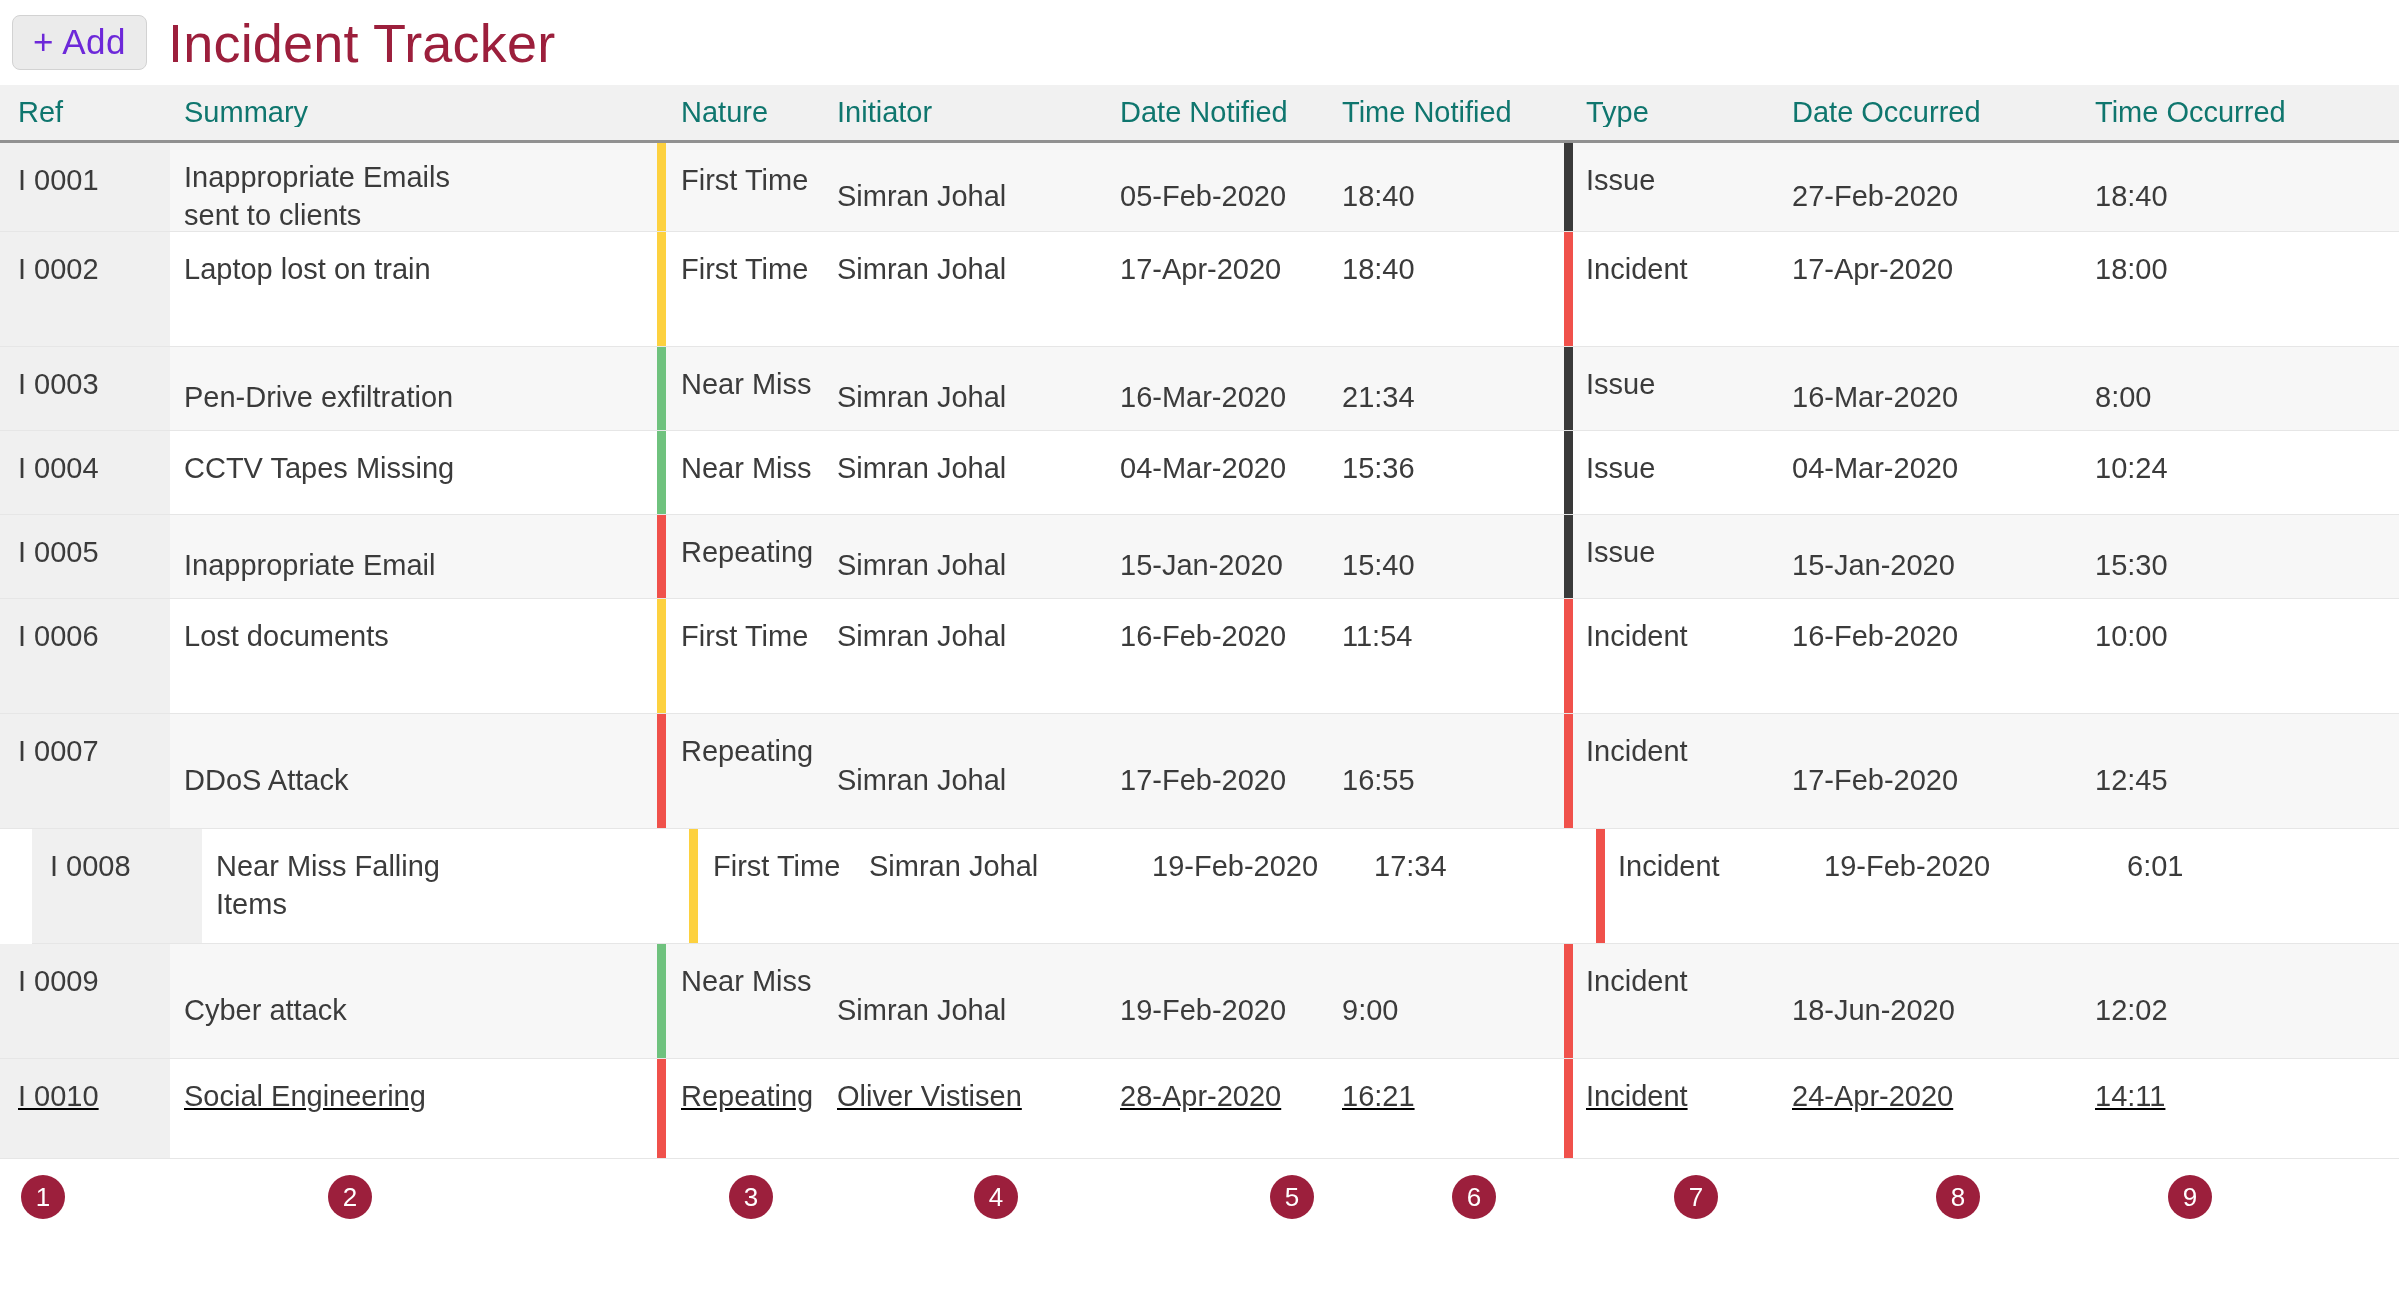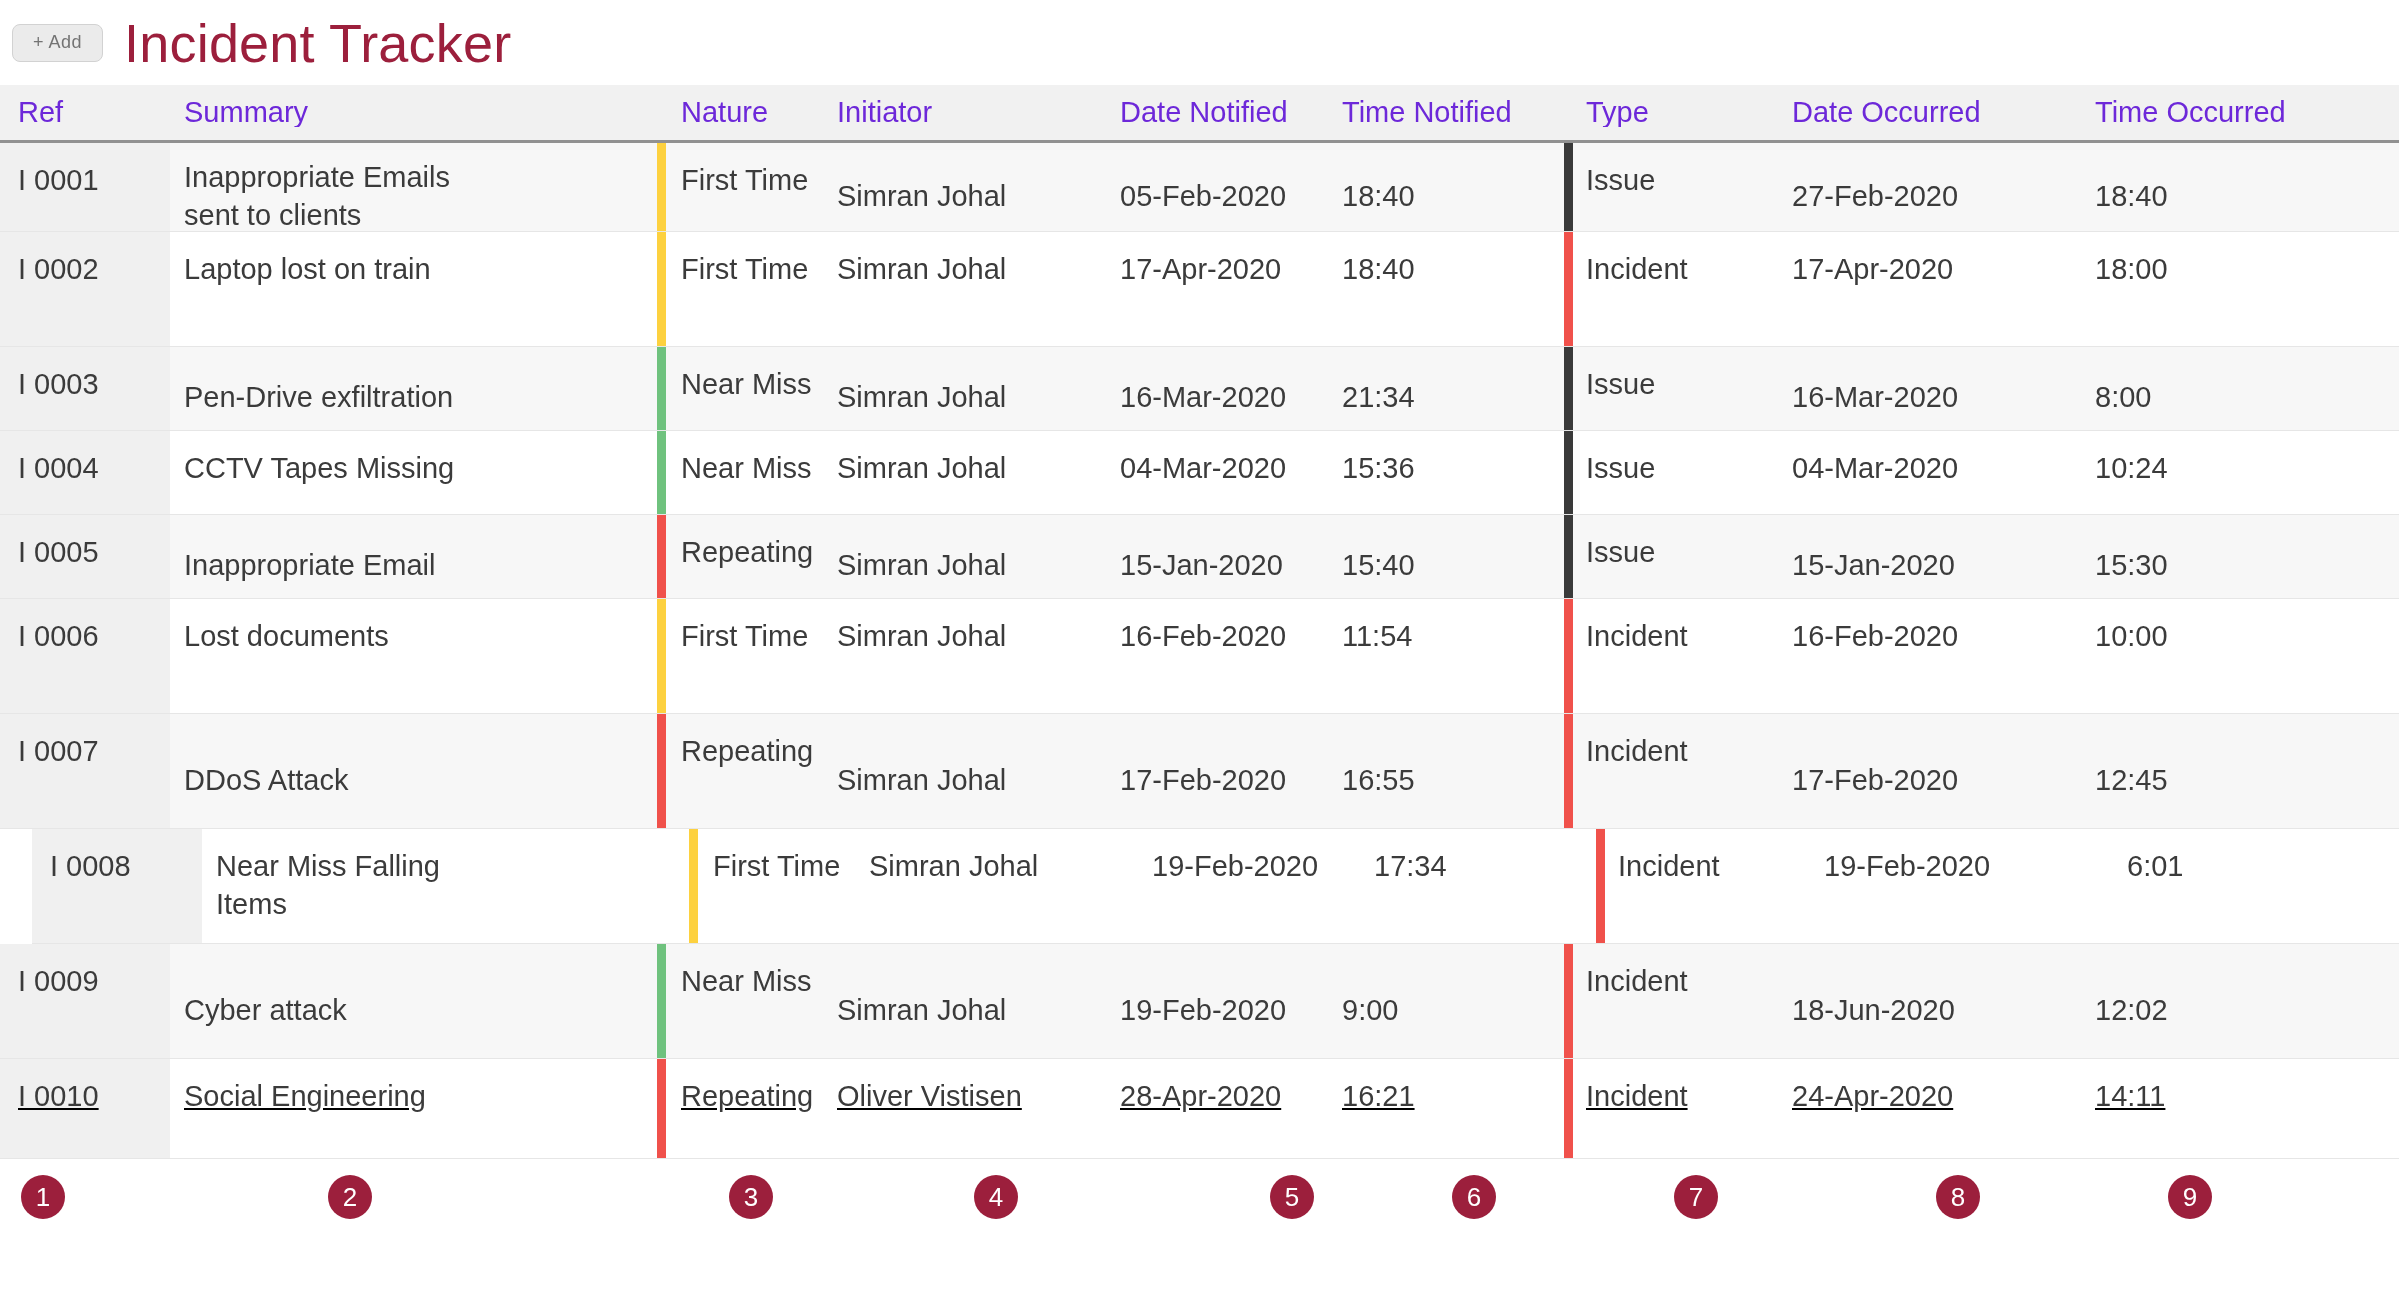--- a/index.html
+++ b/index.html
@@ -19,22 +19,22 @@
   .topbar {
     height: 85px;
     display: flex;
     align-items: center;
     padding-left: 12px;
     box-sizing: border-box;
     background: #ffffff;
   }
   .add-btn {
     font-family: "Liberation Sans", sans-serif;
-    font-size: 18px;
-    color: #737373;
+    font-size: 35px;
+    color: #6d28d9;
     background: #ebebeb;
     border: 1px solid #d2d2d2;
     border-radius: 8px;
     padding: 8px 20px 10px 20px;
     line-height: 1;
     cursor: pointer;
     letter-spacing: 0.5px;
   }
   .page-title {
     font-family: "Liberation Sans", sans-serif;
@@ -60,21 +60,21 @@
   }
 
   .head-row {
     background: #f1f1f1;
     height: 58px;
     align-items: center;
     border-bottom: 3px solid #919191;
   }
   .head-cell {
     font-size: 29px;
-    color: #6d28d9;
+    color: #0f766e;
     line-height: 1;
     white-space: nowrap;
     box-sizing: border-box;
     overflow: hidden;
   }
 
   .body-row {
     align-items: flex-start;
     border-bottom: 1px solid #e6e6e6;
   }

